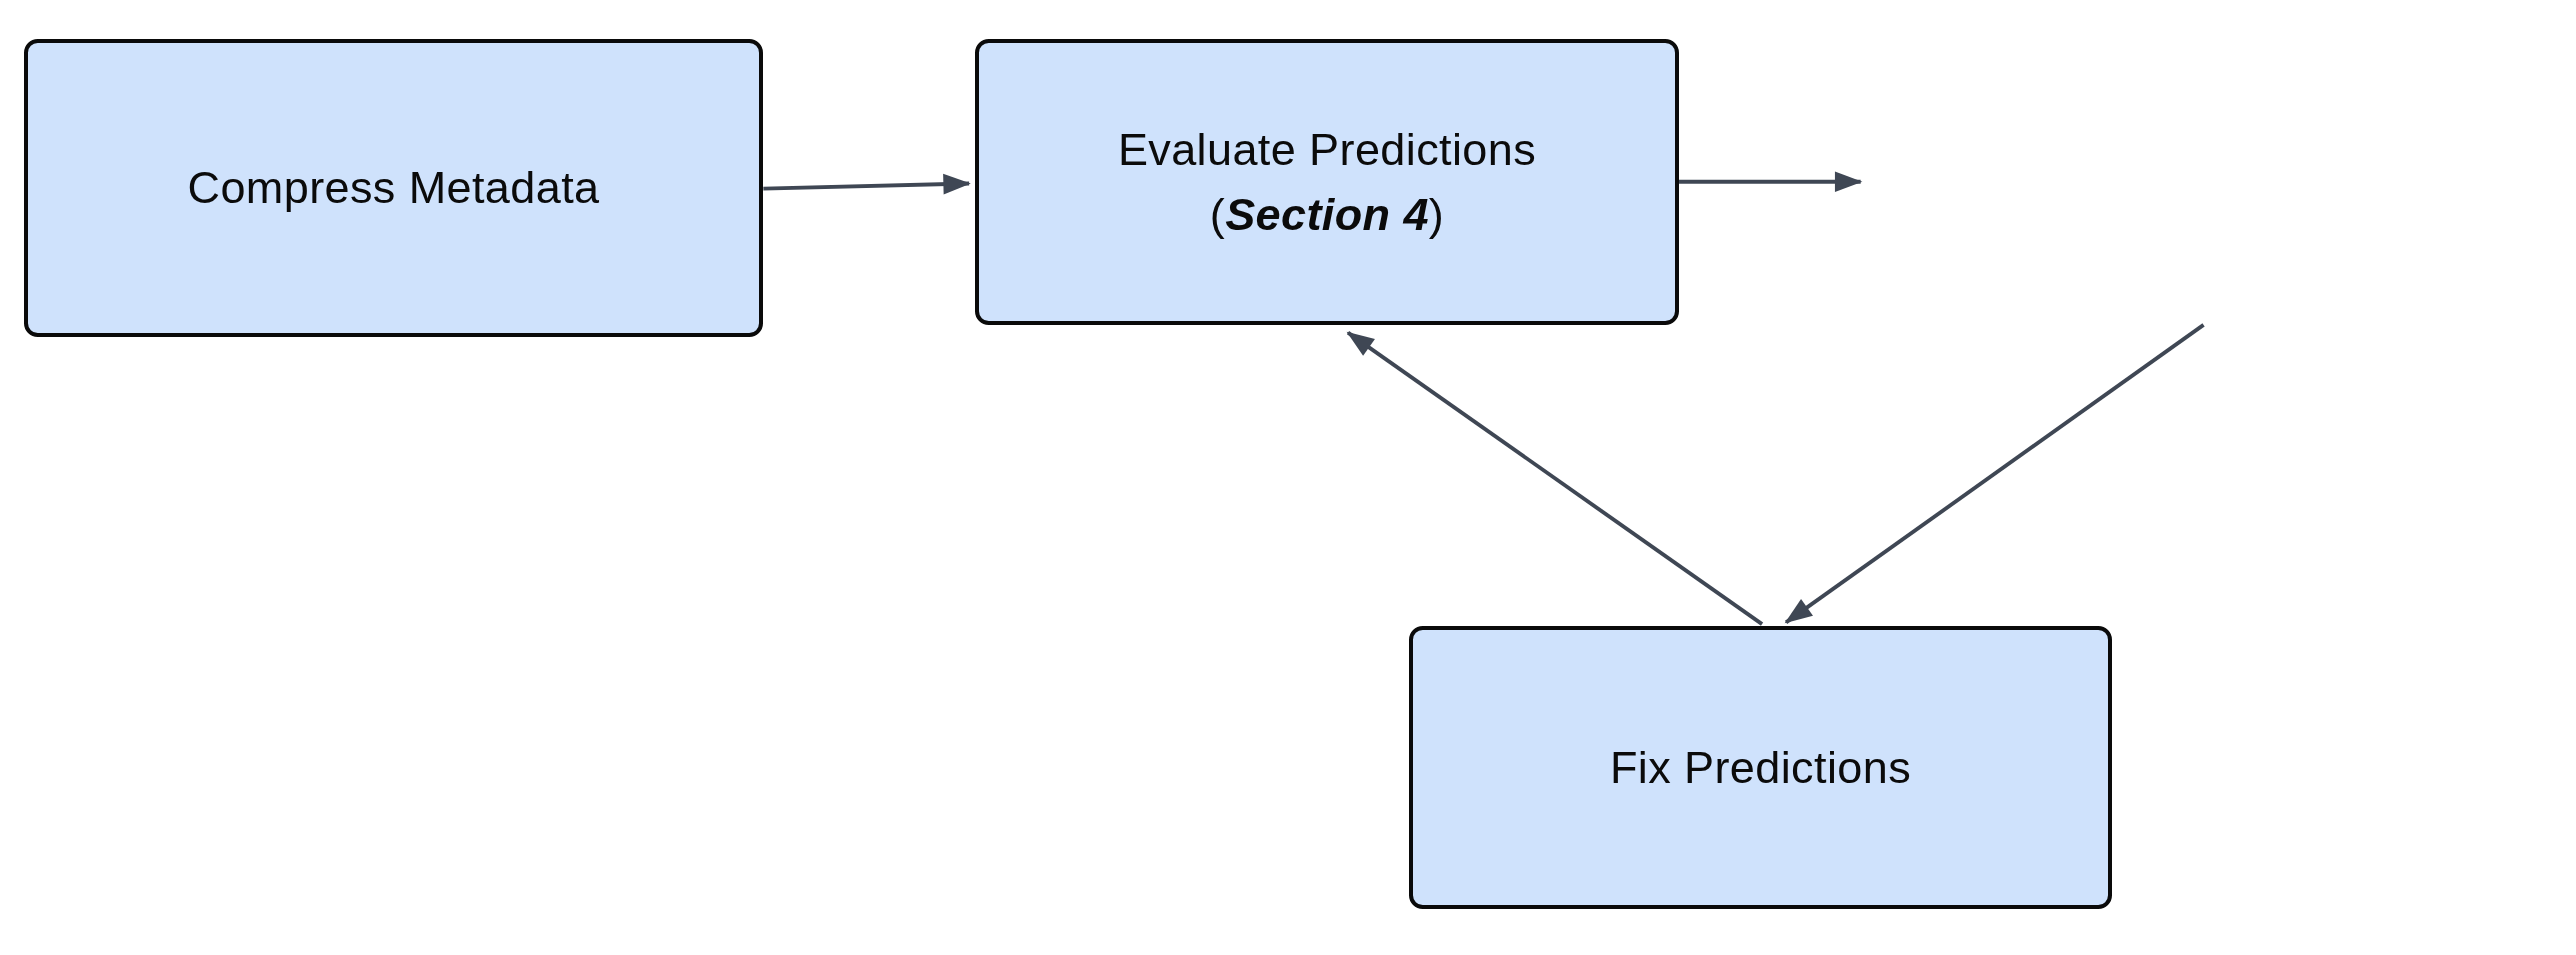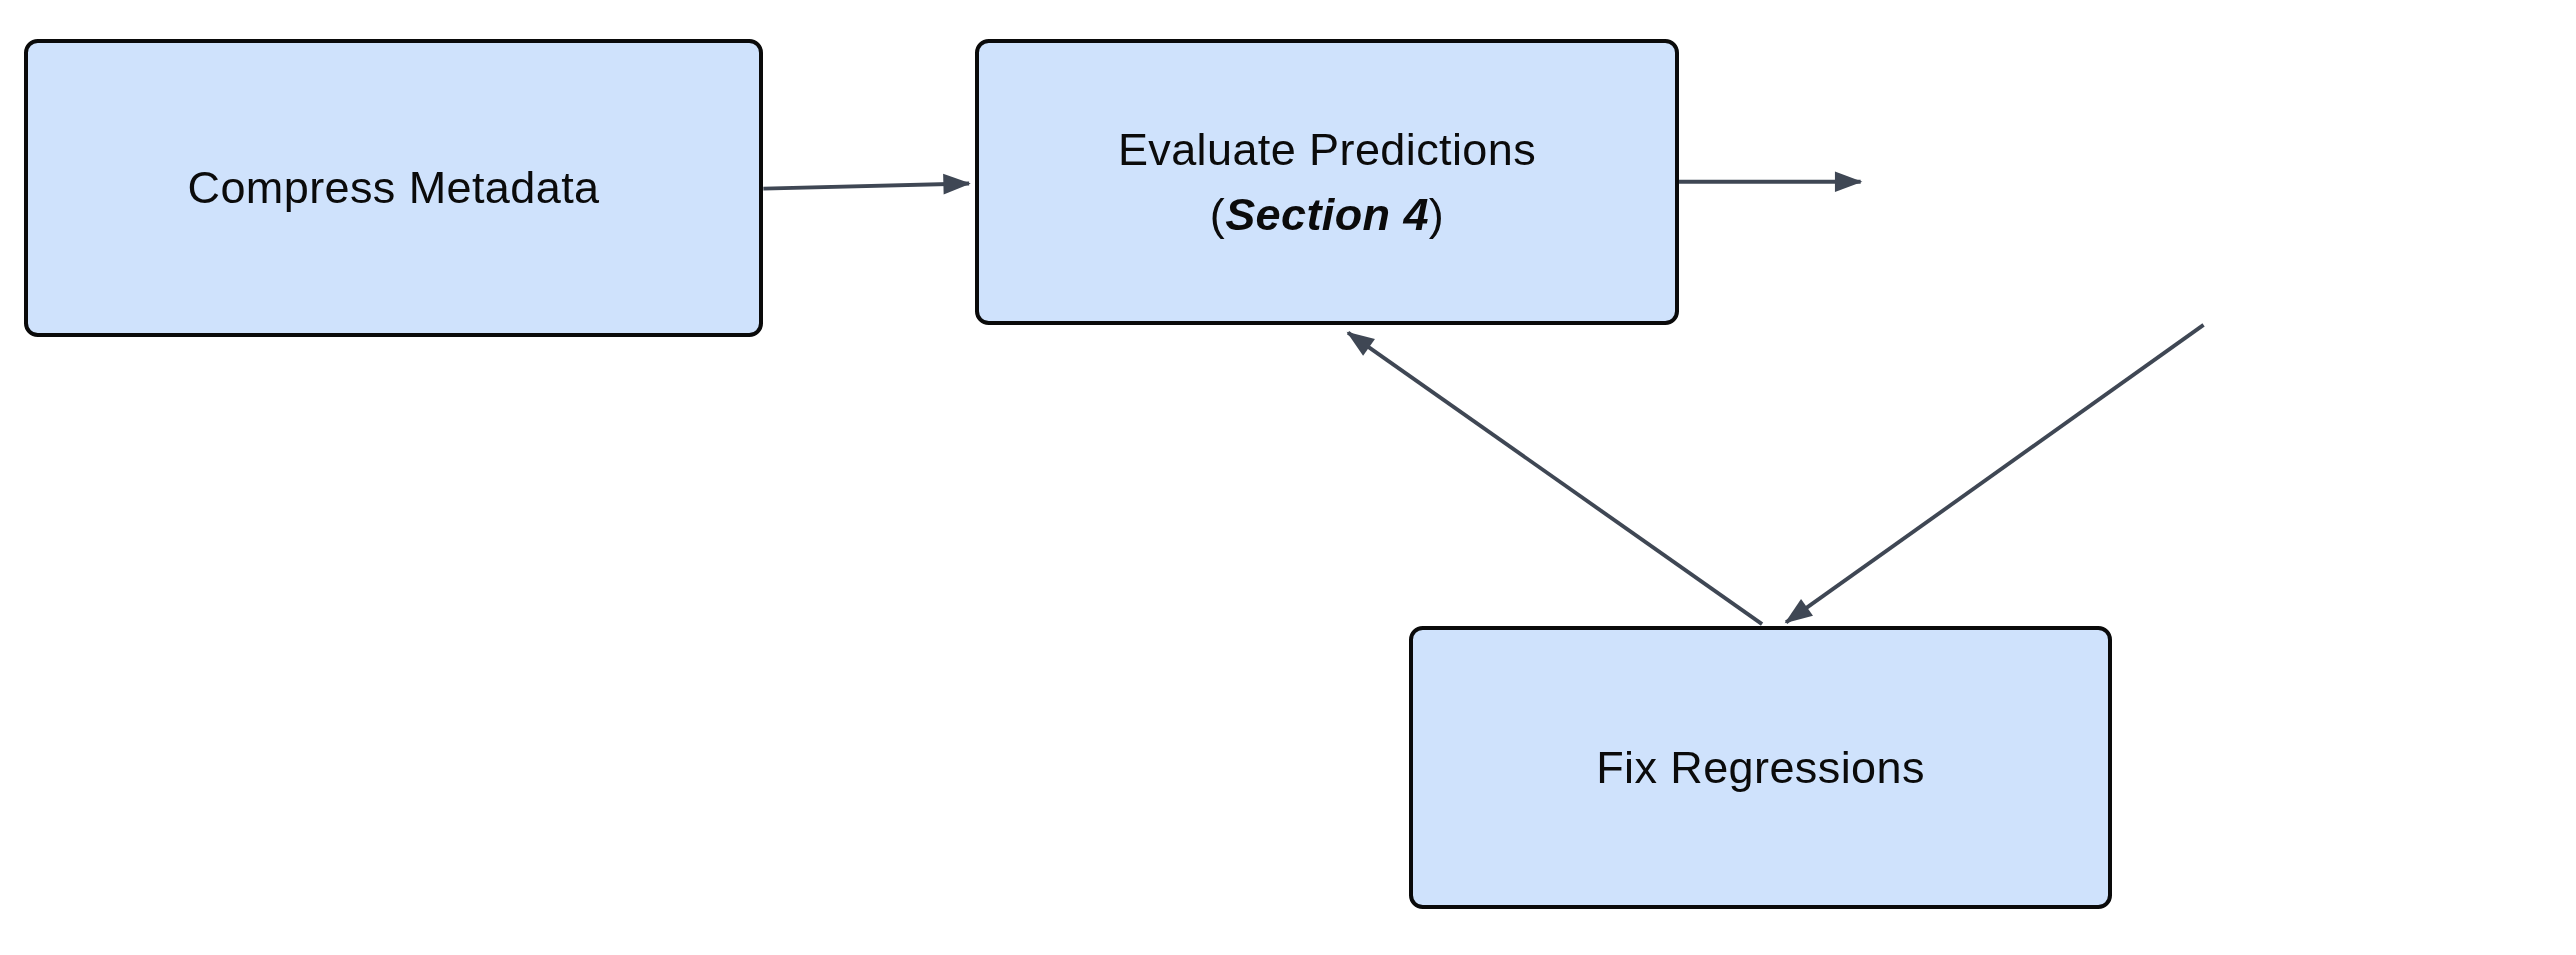--- a/index.html
+++ b/index.html
@@ -84,17 +84,17 @@
 
   <div class="node" id="node-evaluate">
     <span class="node-label">
       <span>Evaluate Predictions</span><br>
       <span>(</span><span class="bold-part">Section 4</span><span>)</span>
     </span>
   </div>
 
 
   <div class="node" id="node-fix">
-    <span class="node-label">Fix Regressions</span>
+    <span class="node-label">Fix Predictions</span>
   </div>
 
 </div>
 
 
 </body></html>

